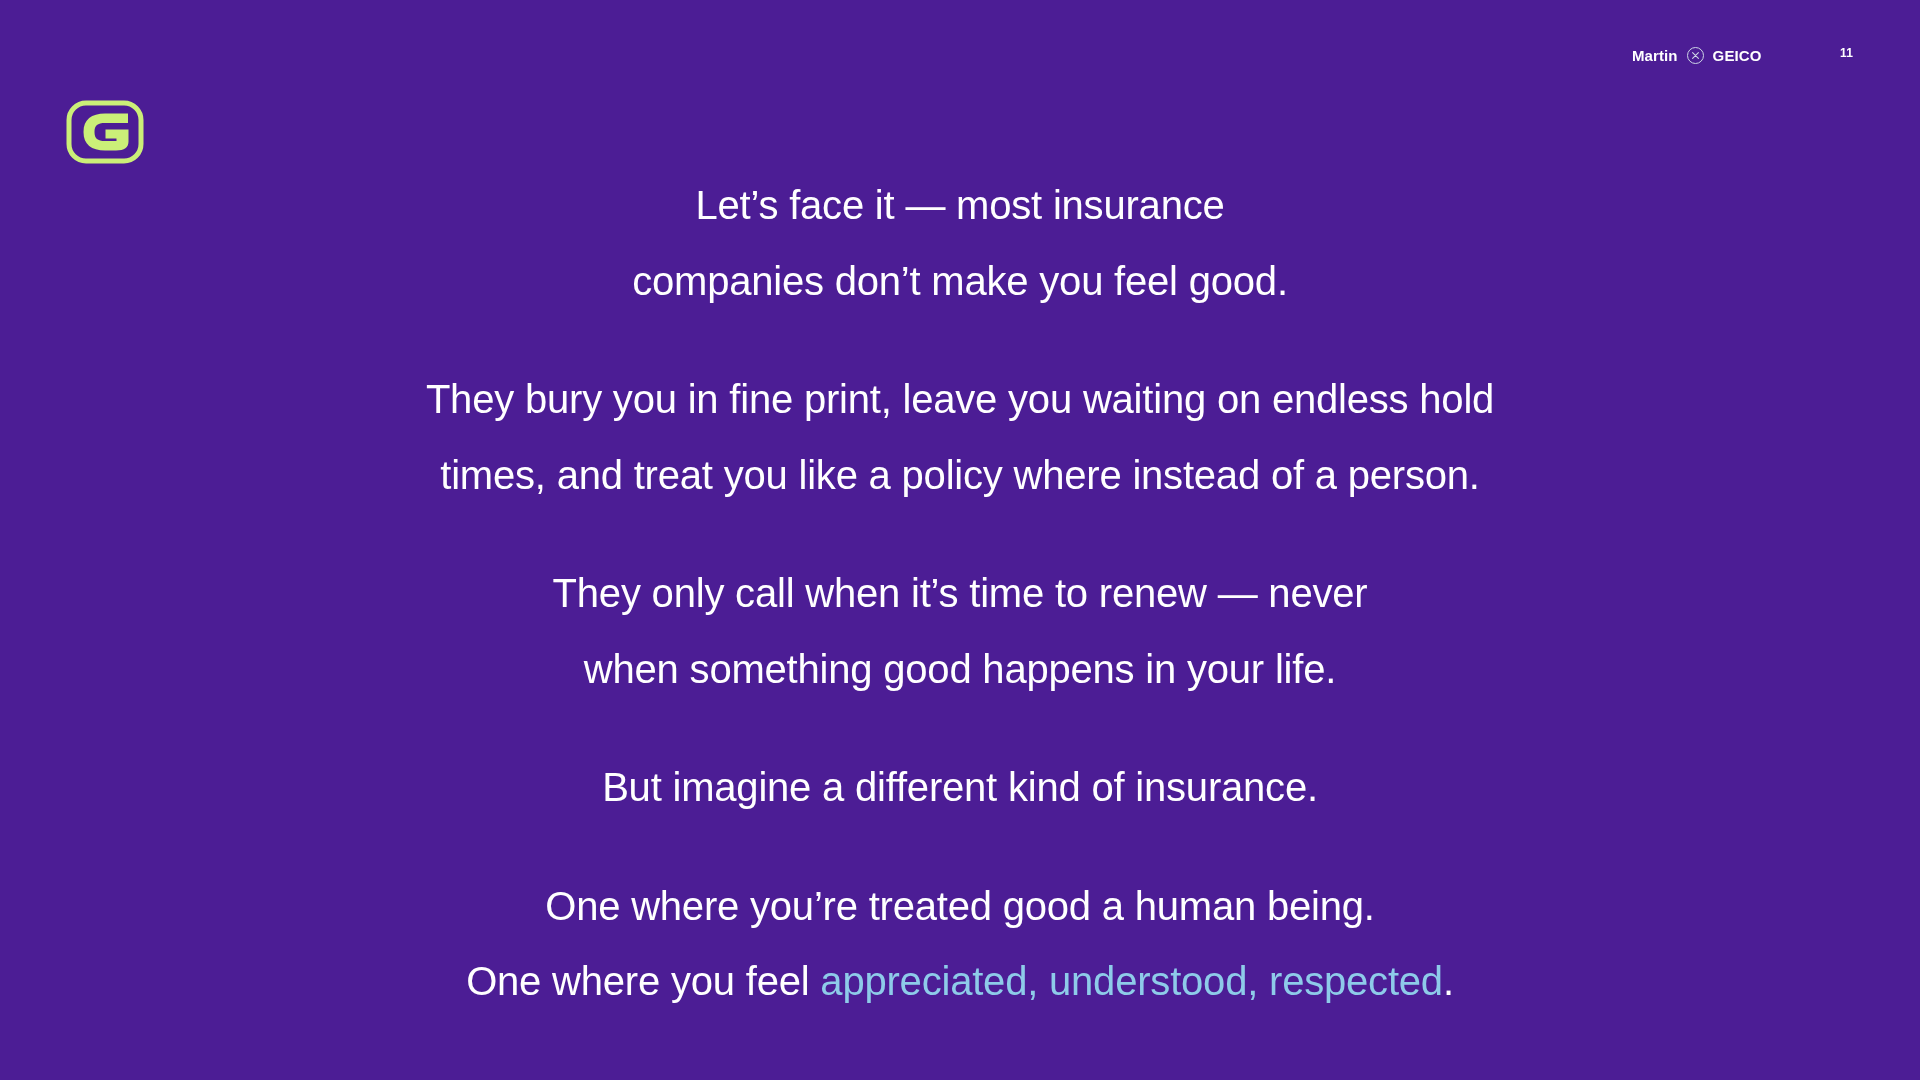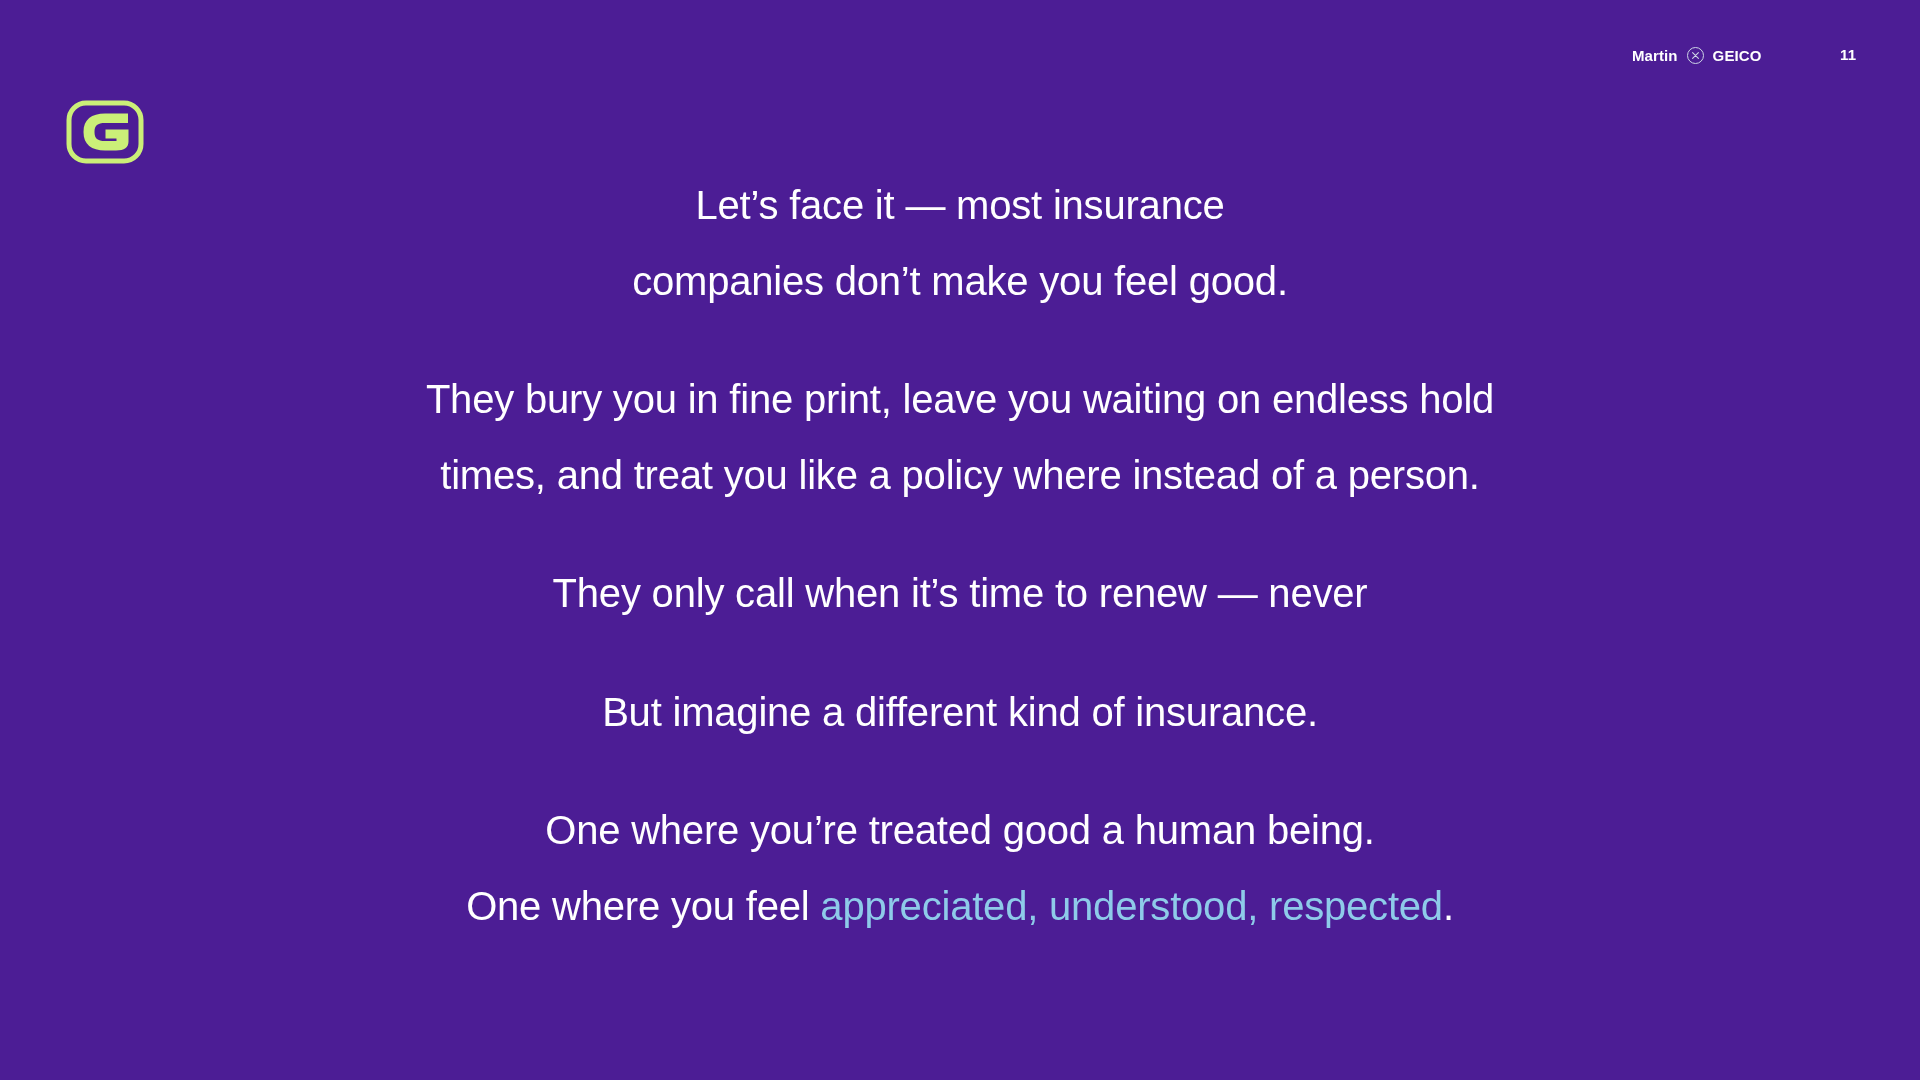--- a/index.html
+++ b/index.html
@@ -49,21 +49,21 @@
     box-sizing: border-box;
     flex: 0 0 auto;
   }
   .x-circle svg { display: block; }
 
   .page-number {
     position: absolute;
     left: 1840px;
     top: 47px;
     color: #ffffff;
-    font-size: 15px;
+    font-size: 12px;
     font-weight: bold;
     line-height: 1;
     letter-spacing: 0.2px;
   }
 
   
   .logo {
     position: absolute;
     left: 66px;
     top: 100px;
@@ -145,20 +145,21 @@
         <span class="line"><span>companies don’t make you feel good.</span></span>
       </div>
       <div class="para-gap"></div>
       <div class="para">
         <span class="line"><span>They bury you in fine print, leave you waiting on endless hold</span></span>
         <span class="line"><span>times, and treat you like a policy where instead of a person.</span></span>
       </div>
       <div class="para-gap"></div>
       <div class="para">
         <span class="line"><span>They only call when it’s time to renew — never</span></span>
+        <span class="line"><span>when something good happens in your life.</span></span>
       </div>
       <div class="para-gap"></div>
       <div class="para">
         <span class="line"><span>But imagine a different kind of insurance.</span></span>
       </div>
       <div class="para-gap"></div>
       <div class="para">
         <span class="line"><span>One where you’re treated good a human being.</span></span>
         <span class="line"><span>One where you feel </span><span class="hl">appreciated</span><span class="hl">, </span><span class="hl">understood</span><span class="hl">, </span><span class="hl">respected</span><span>.</span></span>
       </div>

